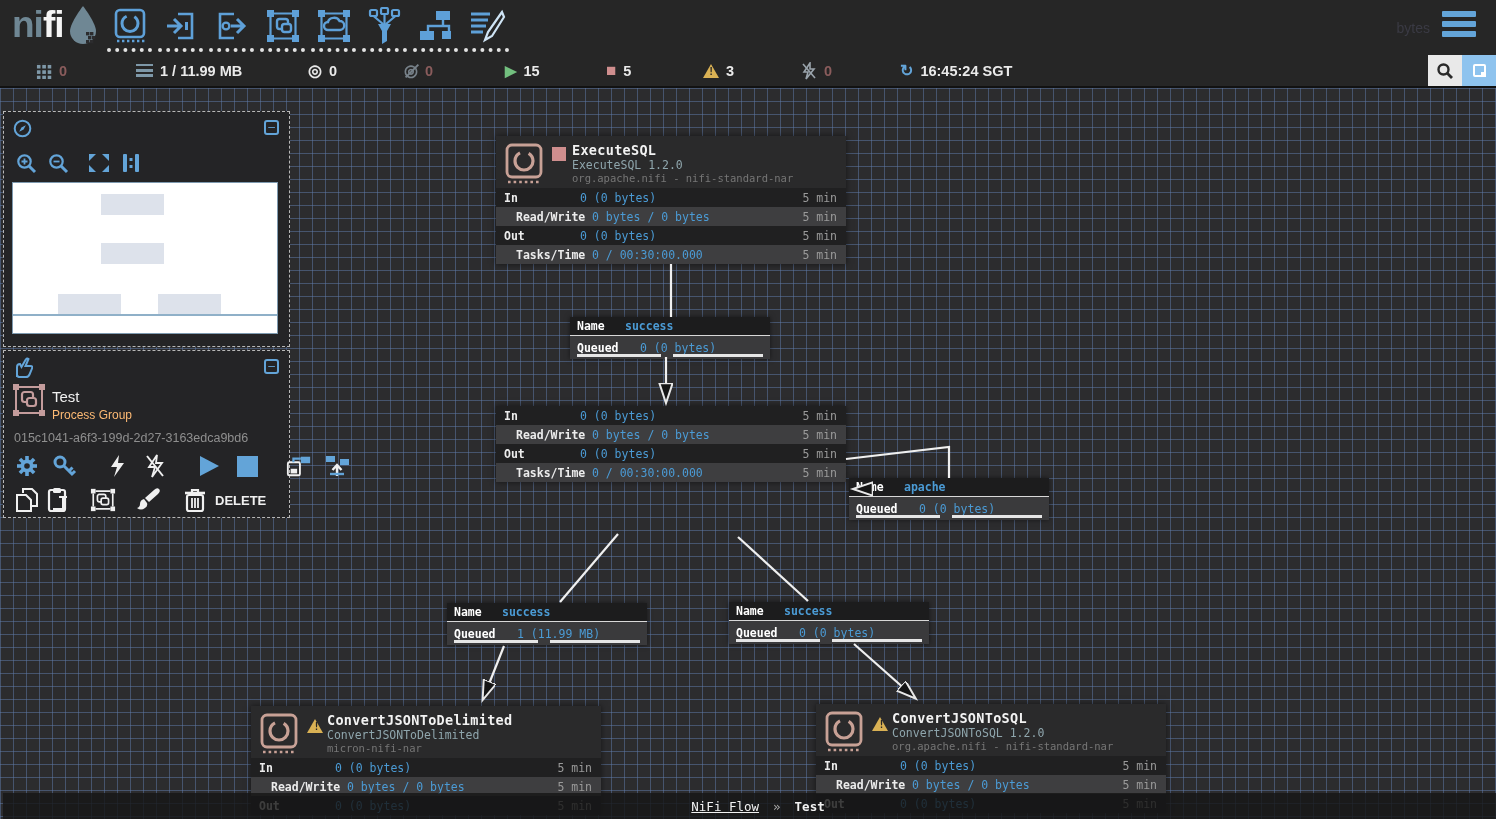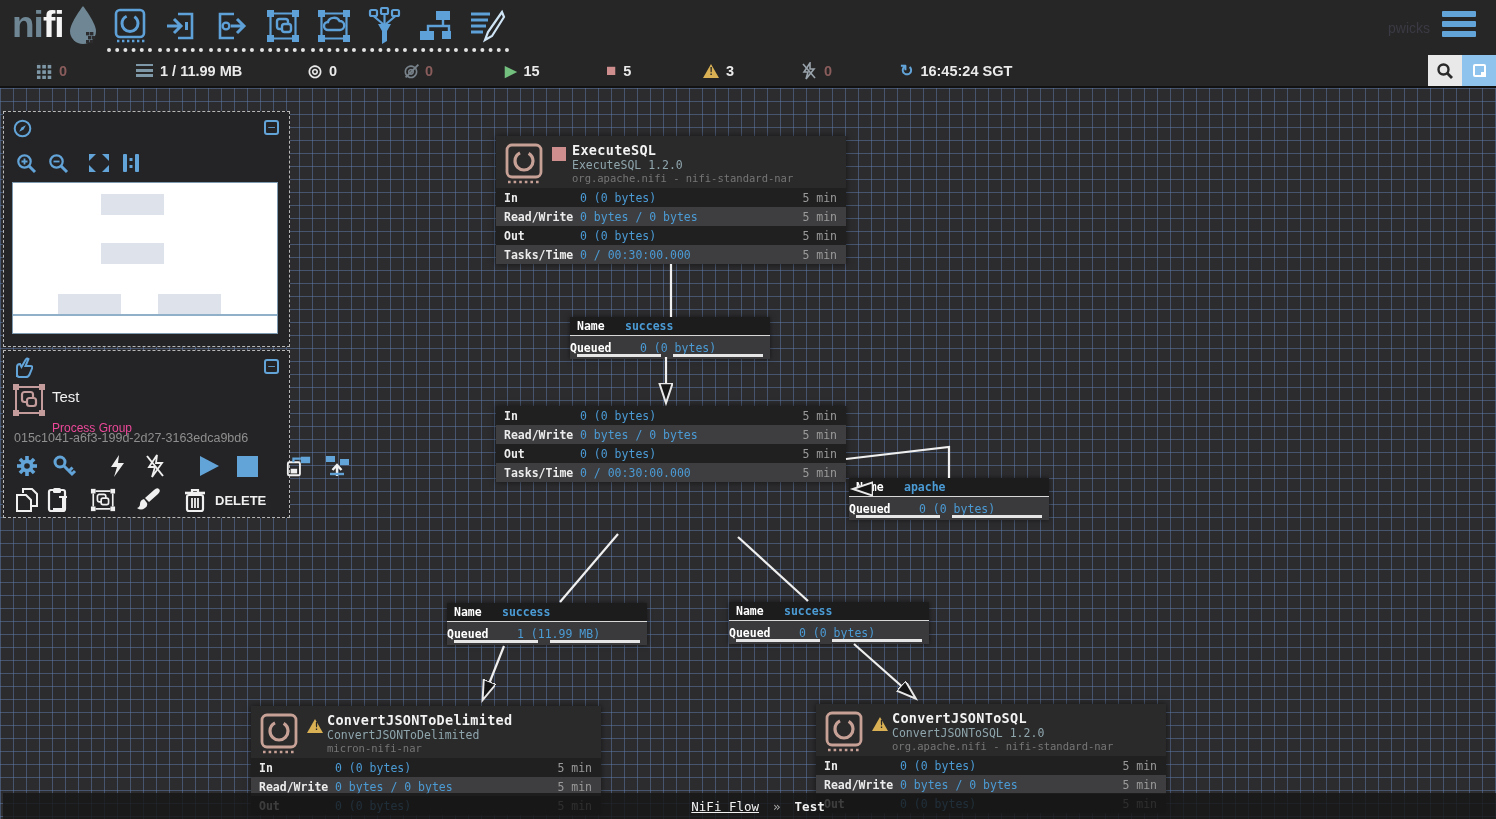--- a/index.html
+++ b/index.html
@@ -61,52 +61,52 @@
   .nav-palette { top:23px; height:236px; }
   .op-palette { top:262px; height:168px; }
   .pal-collapse { position:absolute; right:10px; top:8px; width:15px; height:15px; border:2px solid #63a4d8; border-radius:3px; color:#63a4d8; font-size:12px; line-height:11px; text-align:center; cursor:pointer; }
   .nav-zoomrow { position:absolute; left:12px; top:40px; display:flex; gap:11px; align-items:center; }
   .nav-zoomrow > div { cursor:pointer; }
   .minimap { position:absolute; left:8px; top:70px; width:266px; height:152px; background:#ffffff; border:1px solid #7e9ab0; cursor:pointer; }
   .mm-box { position:absolute; background:#dde2eb; width:63px; height:21px; }
   .mm-line { position:absolute; left:0; right:0; top:131px; height:2px; background:#8fb0c8; }
 
   .op-title { position:absolute; left:48px; top:37px; color:#f0f0f0; font-size:15px; }
-  .op-sub { position:absolute; left:48px; top:70px; color:#ec4899; font-size:12px; }
+  .op-sub { position:absolute; left:48px; top:57px; color:#fdba74; font-size:12px; }
   .op-id { position:absolute; left:10px; top:80px; color:#8f8f8f; font-size:12.5px; }
   .op-row { position:absolute; left:10px; display:flex; align-items:center; }
   .op-row1 { top:102px; gap:12px; }
   .op-row2 { top:136px; gap:5px; }
   .op-btn { width:26px; height:26px; display:flex; align-items:center; justify-content:center; cursor:pointer; }
   .op-delete-label { color:#f0f0f0; font-size:13px; font-weight:bold; margin-left:2px; }
 
   
   .proc { position:absolute; width:350px; font-family:"DejaVu Sans Mono", monospace; box-shadow:0 0 6px rgba(0,0,0,0.55); z-index:5; cursor:move; }
   .proc-header { height:52px; background:#2a2a2b; position:relative; }
   .proc-icon { position:absolute; left:7px; top:5px; }
   .proc-status { position:absolute; left:56px; top:11px; }
   .stopped-sq { width:14px; height:14px; background:#cf8e8e; }
   .running-tri { width:0; height:0; border-top:7px solid transparent; border-bottom:7px solid transparent; border-left:12px solid #72bf7e; }
   .proc-name { position:absolute; left:76px; top:6px; color:#f2f2f2; font-size:13.5px; font-weight:bold; letter-spacing:0.3px; }
   .proc-type { position:absolute; left:76px; top:22px; color:#8fa6ad; font-size:11.5px; }
   .proc-bundle { position:absolute; left:76px; top:36px; color:#767676; font-size:10.5px; }
   .proc-row { height:19px; display:flex; align-items:center; font-size:11.5px; }
   .row-dark { background:#202021; }
-  .row-light { background:#3e3e40; }
+  .row-light { background:#3e3e40;padding-left:12px; }
   .pr-label { width:84px; padding-left:8px; font-weight:bold; color:#ececec; }
   .pr-value { flex:1; color:#4b9bd5; }
   .pr-time { color:#9a9a9a; padding-right:9px; }
 
   
   .conn { position:absolute; width:200px; font-family:"DejaVu Sans Mono", monospace; font-size:11.5px; box-shadow:0 0 5px rgba(0,0,0,0.5); z-index:5; }
   .conn-name { height:19px; background:#1c1c1d; border-bottom:1px solid #d8d8d8; display:flex; align-items:center; }
   .conn-name .cl { padding-left:7px; width:55px; font-weight:bold; color:#fff; }
   .conn-name .cv { color:#4b9bd5; font-weight:bold; }
   .conn-q { height:23px; background:#3a3a3c; display:flex; align-items:center; position:relative; }
-  .conn-q .cl { width:70px; font-weight:bold; color:#fff; }
+  .conn-q .cl { padding-left:7px; width:70px; font-weight:bold; color:#fff; }
   .conn-q .cv { color:#4b9bd5; }
   .conn-bar { position:absolute; bottom:2px; height:3px; background:#e6e6e6; }
   .bar-l { left:7px; width:84px; }
   .bar-r { left:103px; width:90px; }
 
   
   .breadcrumb { position:absolute; left:3px; bottom:0; width:1496px; height:26px; background:rgba(22,22,22,0.82); display:flex; align-items:center; z-index:20; font-family:"DejaVu Sans Mono", monospace; font-size:12.5px;justify-content:center; }
   .bc-root { margin-left:14px; color:#f2f2f2; text-decoration:underline; cursor:pointer; }
   .bc-sep { margin:0 14px; color:#a8a8a8; }
   .bc-cur { color:#f2f2f2; font-weight:bold; }
@@ -232,21 +232,21 @@
                 <line x1="3" y1="18" x2="18" y2="18"></line>
                 <line x1="3" y1="24" x2="15" y2="24"></line>
               </g>
               <path d="M34 4 L20 24 l-3 8 7 -4 L36 9 z" fill="none" stroke="#cfe4f5" stroke-width="2.2"></path>
             </svg>
         </div>
           <div class="tb-dots"></div>
       </div>
     </div>
 
-    <span class="username">pwicks</span>
+    <span class="username">bytes</span>
     <div class="hamburger">
         <div></div>
         <div></div>
         <div></div>
       </div>
 
     <div class="statusbar">
       <div class="st-item" style="left:36px;">
         <span class="dots-icon"></span>
         <span class="muted">0</span>

